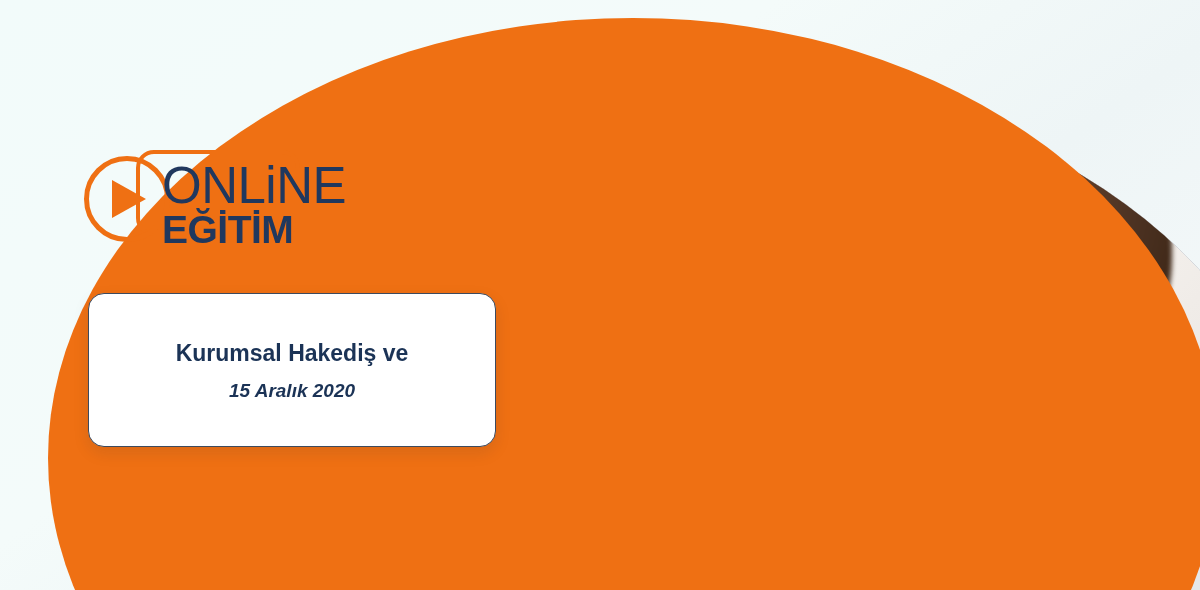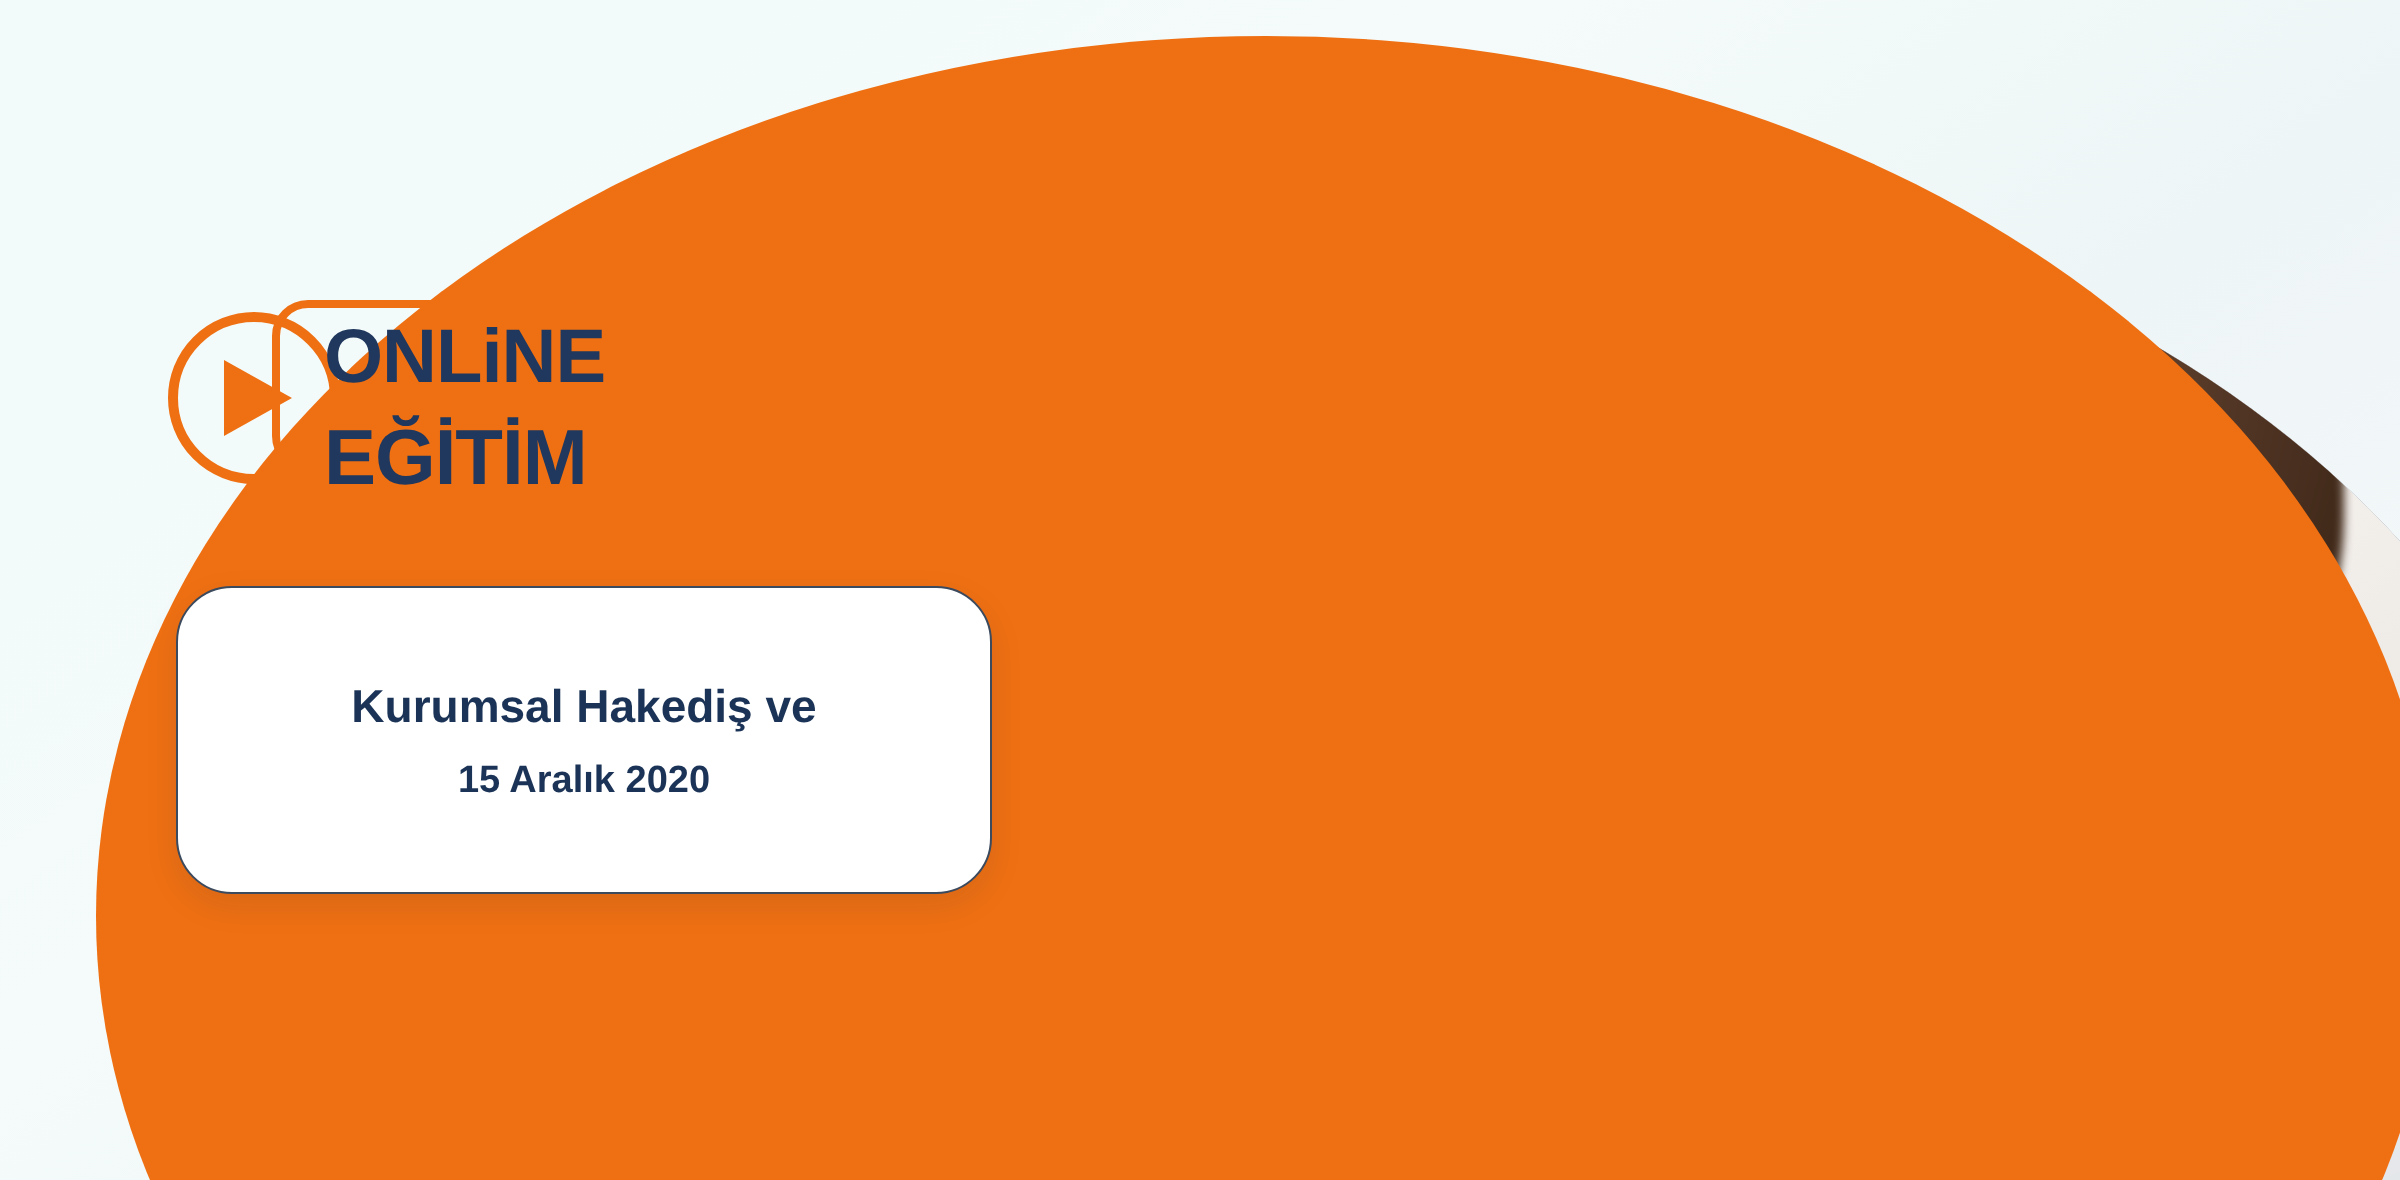--- a/index.html
+++ b/index.html
@@ -334,22 +334,22 @@
     left: 52px; top: 8px;
     width: 156px; height: 78px;
     border: 4px solid #ef7013;
     border-radius: 18px;
     z-index: 1;
   }
   .logo-word-online {
     position: absolute;
     left: 78px; top: 18px;
     z-index: 5;
-    font-size: 38px;
-    font-weight: bold;
+    font-size: 51px;
+    font-weight: normal;
     letter-spacing: -0.5px;
     color: #20385e;
     line-height: 1;
   }
   .logo-word-egitim {
     position: absolute;
     left: 78px; top: 68px;
     z-index: 5;
     font-size: 39px;
     font-weight: bold;
@@ -360,21 +360,21 @@
 
   
   .title-card {
     position: absolute;
     left: 88px;
     top: 293px;
     width: 406px;
     height: 152px;
     background: #ffffff;
     border: 1px solid #3c4a5e;
-    border-radius: 28px;
+    border-radius: 16px;
     box-shadow: 0 6px 16px rgba(20,35,60,.10);
     display: flex;
     flex-direction: column;
     align-items: center;
     justify-content: center;
     z-index: 20;
   }
   .title-line1, .title-line2 {
     color: #1b3356;
     font-size: 23px;
@@ -382,20 +382,21 @@
     line-height: 1.32;
     text-align: center;
     white-space: pre;
   }
   .title-date {
     margin-top: 12px;
     color: #1b3356;
     font-size: 19px;
     font-weight: bold;
     text-align: center;
+    font-style: italic;
   }
 </style>
 </head>
 <body>
 
 <div id="banner">
 
   <div class="shape navy-ellipse"></div>
 
   <div class="photo-clip">

